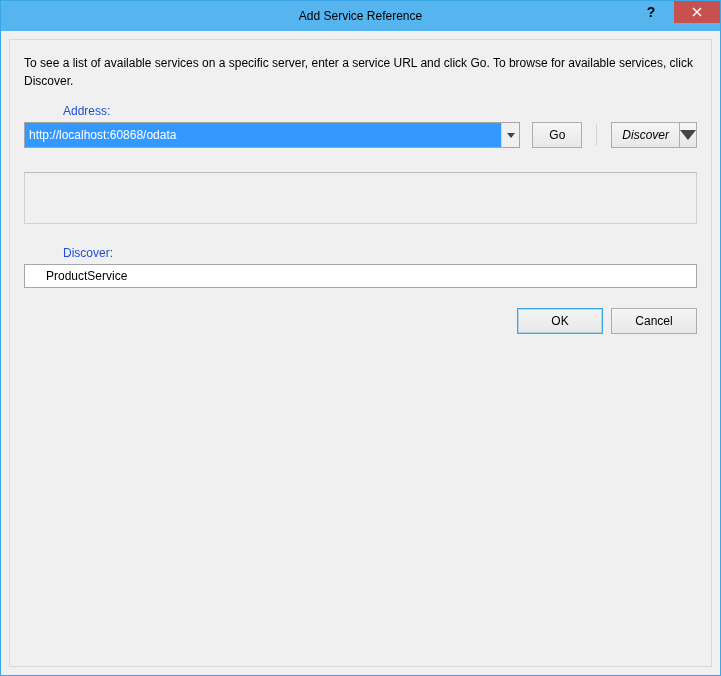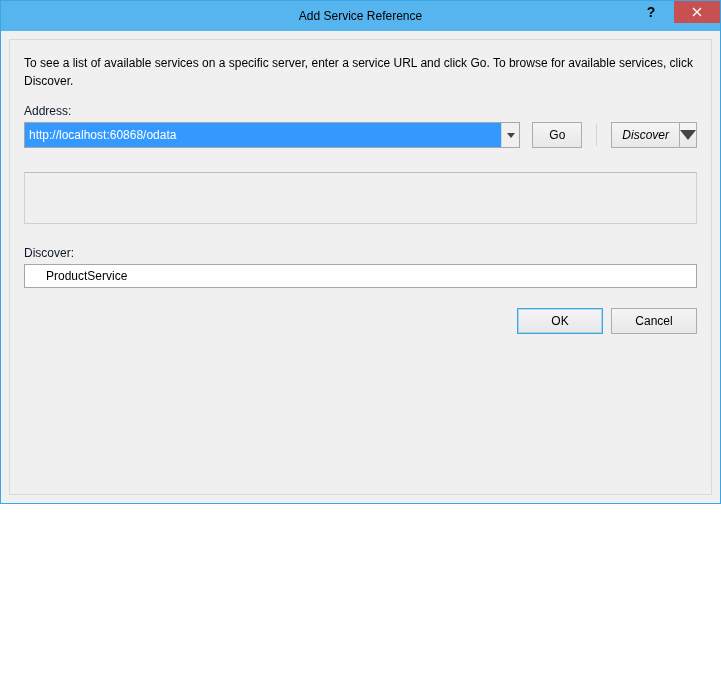--- a/index.html
+++ b/index.html
@@ -7,21 +7,21 @@
   body {
     font-family: "Segoe UI", Tahoma, sans-serif;
     font-size: 12px;
     background: #fff;
     width: 721px;
     height: 676px;
     overflow: hidden;
   }
   .window {
     width: 721px;
-    height: 504px;
+    height: 676px;
     border: 1px solid #3aa6e6;
     background: #f0f0f0;
     display: flex;
     flex-direction: column;
   }
   .titlebar {
     height: 30px;
     background: #56b4ef;
     display: flex;
     align-items: center;
@@ -59,22 +59,23 @@
     padding: 14px 14px 12px 14px;
     display: flex;
     flex-direction: column;
   }
   .instruction {
     color: #000;
     line-height: 1.5;
     margin-bottom: 14px;
   }
   .label {
-    color: #0f172a;
+    color: #1d4ed8;
     margin-bottom: 4px;
+    margin-left: 39px;
   }
   .address-row {
     display: flex;
     align-items: center;
     gap: 12px;
     margin-bottom: 14px;
   }
   .combo {
     flex: 1;
     height: 26px;

